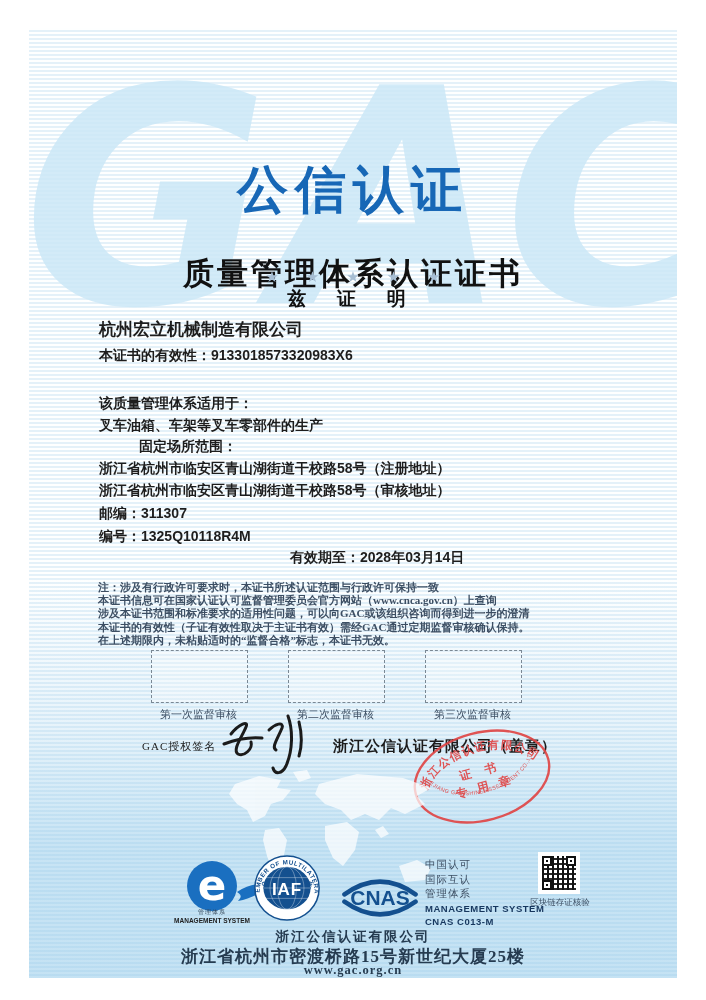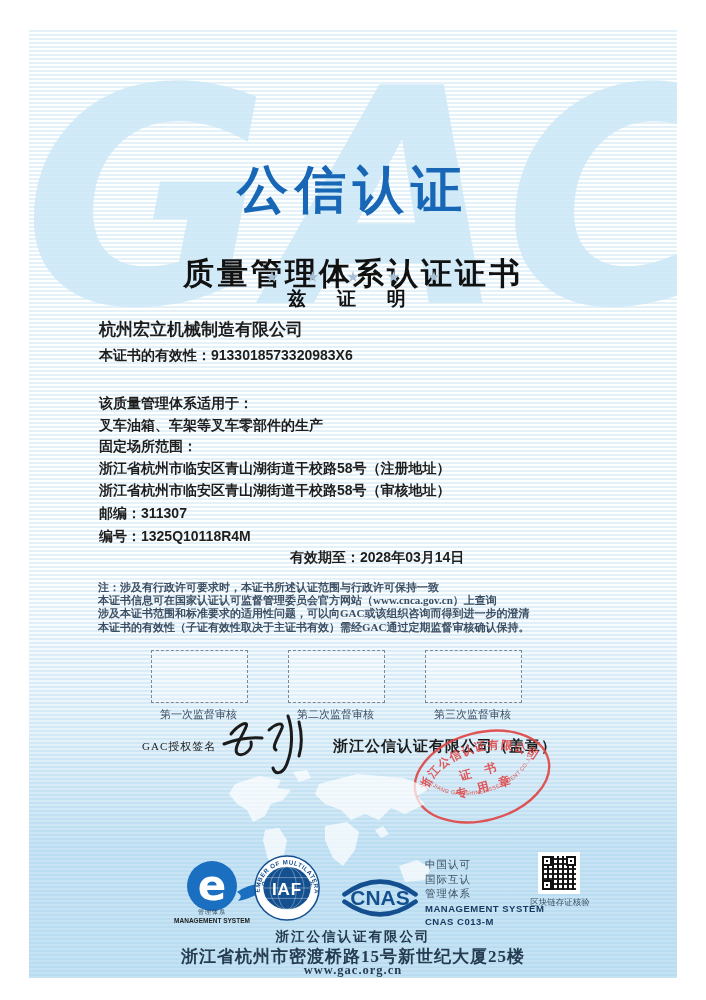--- a/index.html
+++ b/index.html
@@ -81,32 +81,33 @@
       <span>★</span>
       <span>★</span>
     </div>
 
     <div class="abs ctr statement">兹  证  明</div>
 
     <div class="abs bline company" style="top:290px;">杭州宏立机械制造有限公司</div>
     <div class="abs bline" style="top:319px;">本证书的有效性：9133018573320983X6</div>
     <div class="abs bline" style="top:367px;">该质量管理体系适用于：</div>
     <div class="abs bline" style="top:389px;">叉车油箱、车架等叉车零部件的生产</div>
-    <div class="abs bline" style="top:410px;">固定场所范围：</div>
+    <div class="abs bline" style="top:410px;margin-left:40px;">固定场所范围：</div>
     <div class="abs bline" style="top:432px;">浙江省杭州市临安区青山湖街道干校路58号（注册地址）</div>
     <div class="abs bline" style="top:454px;">浙江省杭州市临安区青山湖街道干校路58号（审核地址）</div>
     <div class="abs bline" style="top:477px;">邮编：311307</div>
     <div class="abs bline" style="top:500px;">编号：1325Q10118R4M</div>
     <div class="abs bline" style="top:521px;left:261px;">有效期至：2028年03月14日</div>
 
     <div class="abs notes">
       <div>注：涉及有行政许可要求时，本证书所述认证范围与行政许可保持一致</div>
       <div>本证书信息可在国家认证认可监督管理委员会官方网站（www.cnca.gov.cn）上查询</div>
       <div>涉及本证书范围和标准要求的适用性问题，可以向GAC或该组织咨询而得到进一步的澄清</div>
       <div>本证书的有效性（子证有效性取决于主证书有效）需经GAC通过定期监督审核确认保持。</div>
+      <div>在上述期限内，未粘贴适时的“监督合格”标志，本证书无效。</div>
     </div>
 
     <div class="abs audit-box" style="left:122px;"></div>
     <div class="abs audit-box" style="left:259px;"></div>
     <div class="abs audit-box" style="left:396px;"></div>
     <div class="abs audit-label" style="left:122px;">第一次监督审核</div>
     <div class="abs audit-label" style="left:259px;">第二次监督审核</div>
     <div class="abs audit-label" style="left:396px;">第三次监督审核</div>
 
     <div class="abs sig-label">GAC授权签名</div>

